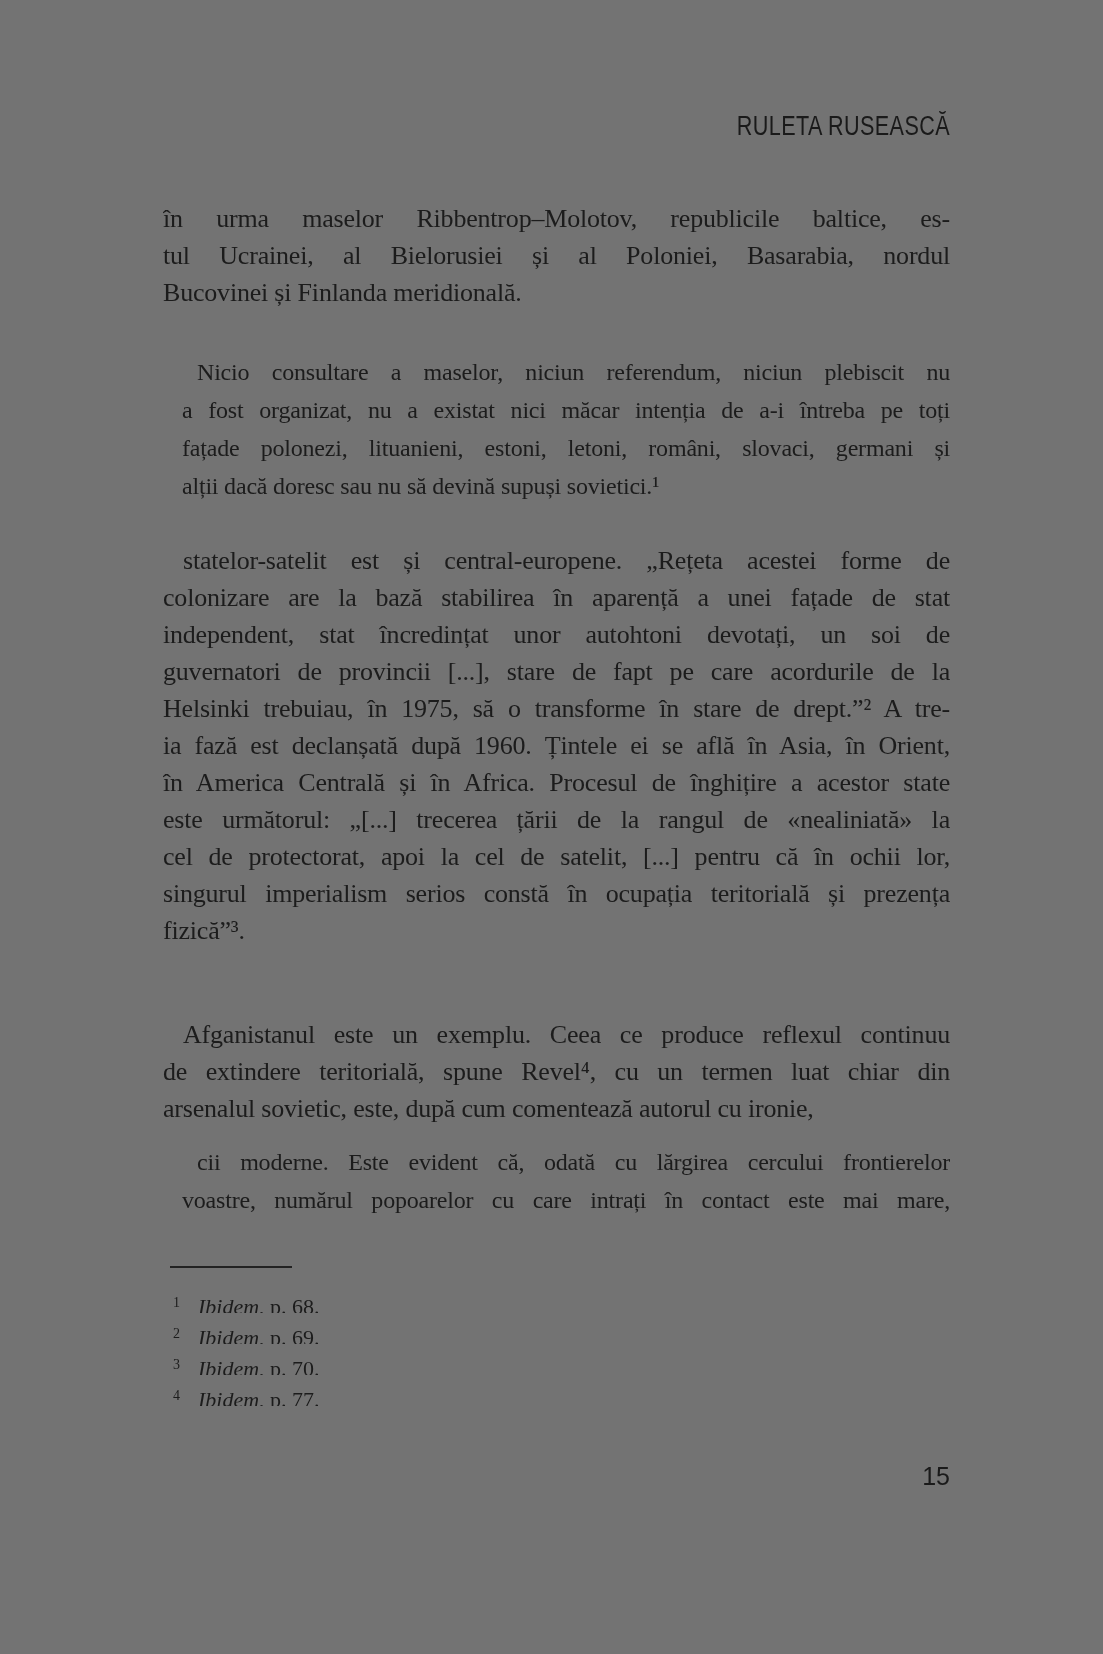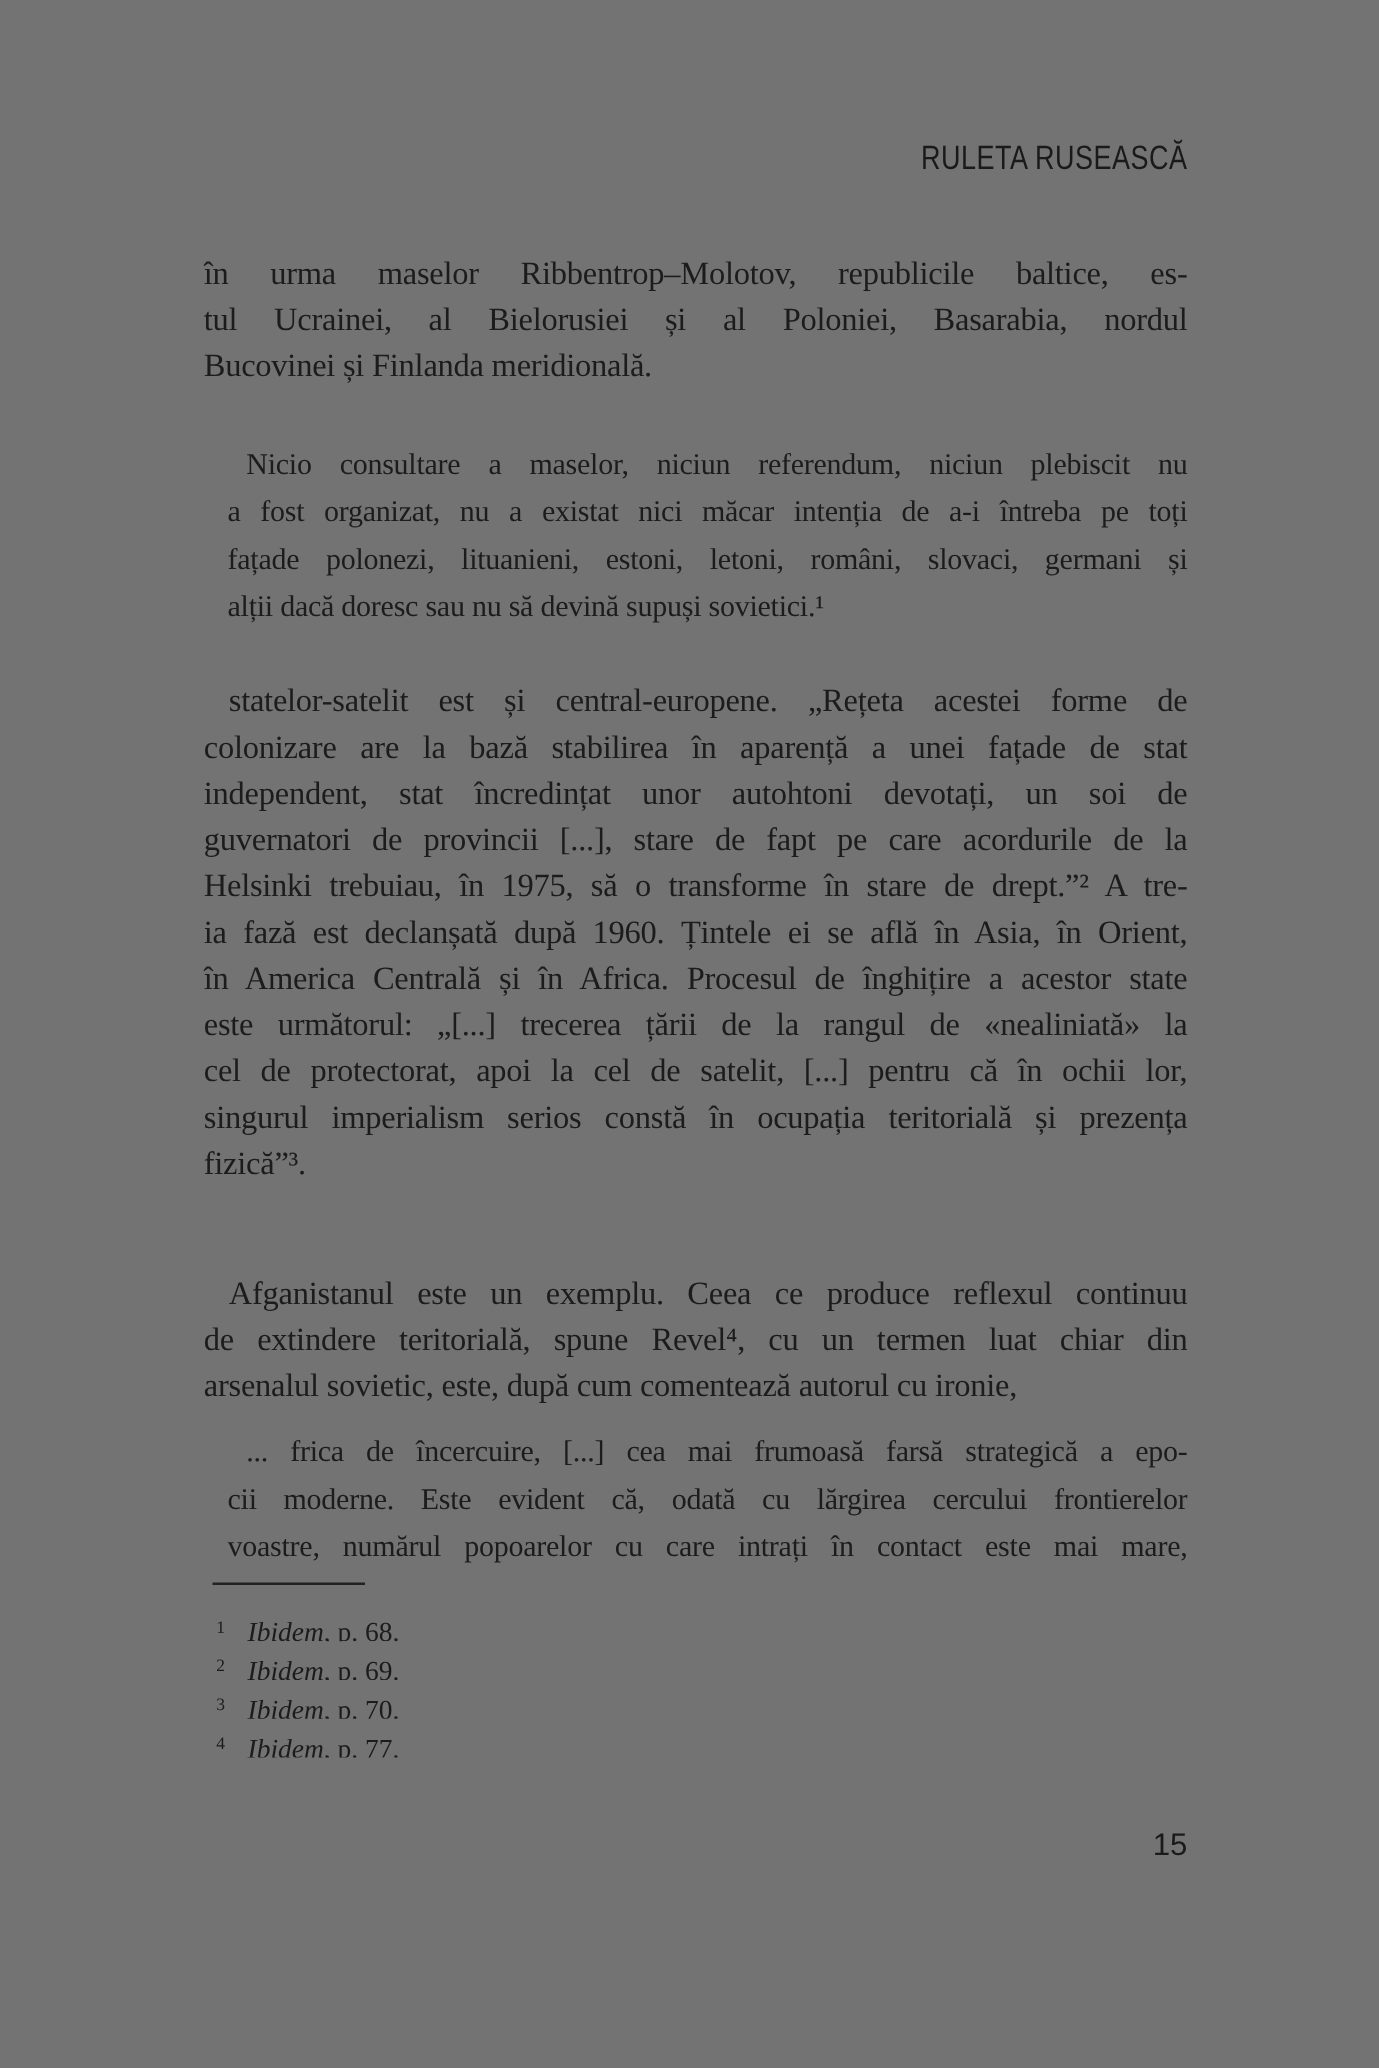--- a/index.html
+++ b/index.html
@@ -94,21 +94,20 @@
       <div class="line">fizică”³.</div>
     </div>
 
   <div id="para3" class="block para indent">
       <div class="line j">Afganistanul este un exemplu. Ceea ce produce reflexul continuu</div>
       <div class="line j">de extindere teritorială, spune Revel⁴, cu un termen luat chiar din</div>
       <div class="line">arsenalul sovietic, este, după cum comentează autorul cu ironie,</div>
     </div>
 
   <div id="quote2" class="block quote">
-      <div class="line j">... frica de încercuire, [...] cea mai frumoasă farsă strategică a epo-</div>
       <div class="line j">cii moderne. Este evident că, odată cu lărgirea cercului frontierelor</div>
       <div class="line j">voastre, numărul popoarelor cu care intrați în contact este mai mare,</div>
     </div>
 
   <div class="footnote-rule"></div>
 
   <div id="footnotes" class="footnotes">
       <div class="footnote"><span class="fn-marker">1</span><span class="it">Ibidem</span><span>, p. 68.</span></div>
       <div class="footnote"><span class="fn-marker">2</span><span class="it">Ibidem</span><span>, p. 69.</span></div>
       <div class="footnote"><span class="fn-marker">3</span><span class="it">Ibidem</span><span>, p. 70.</span></div>

